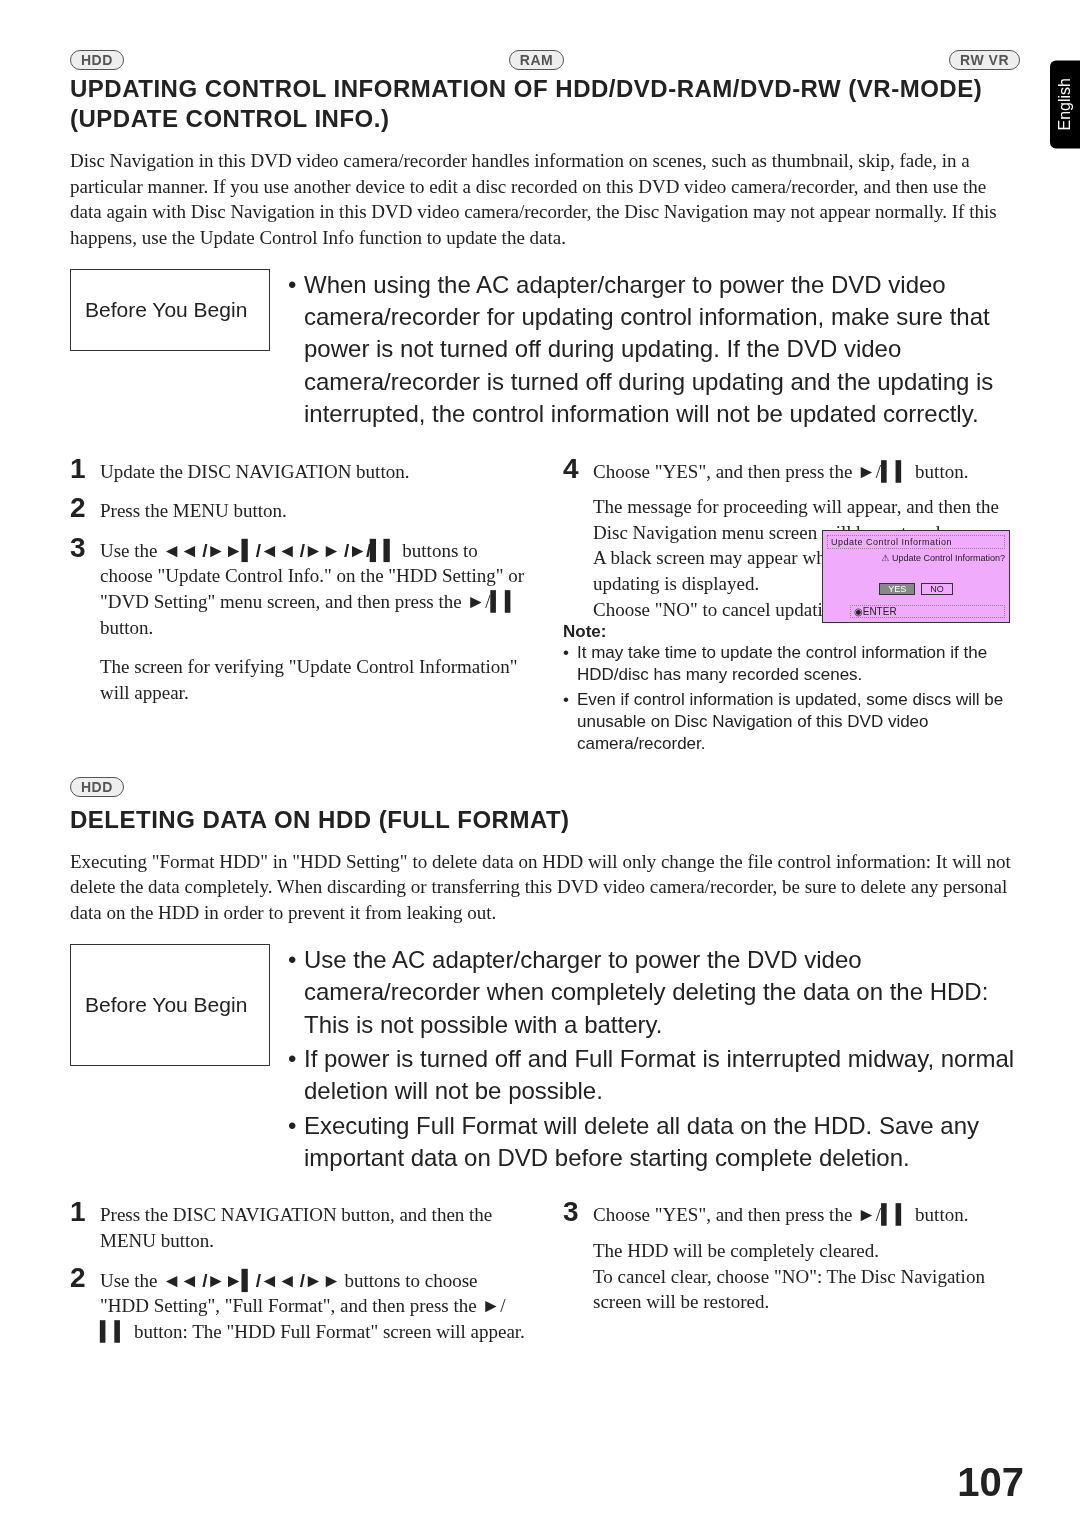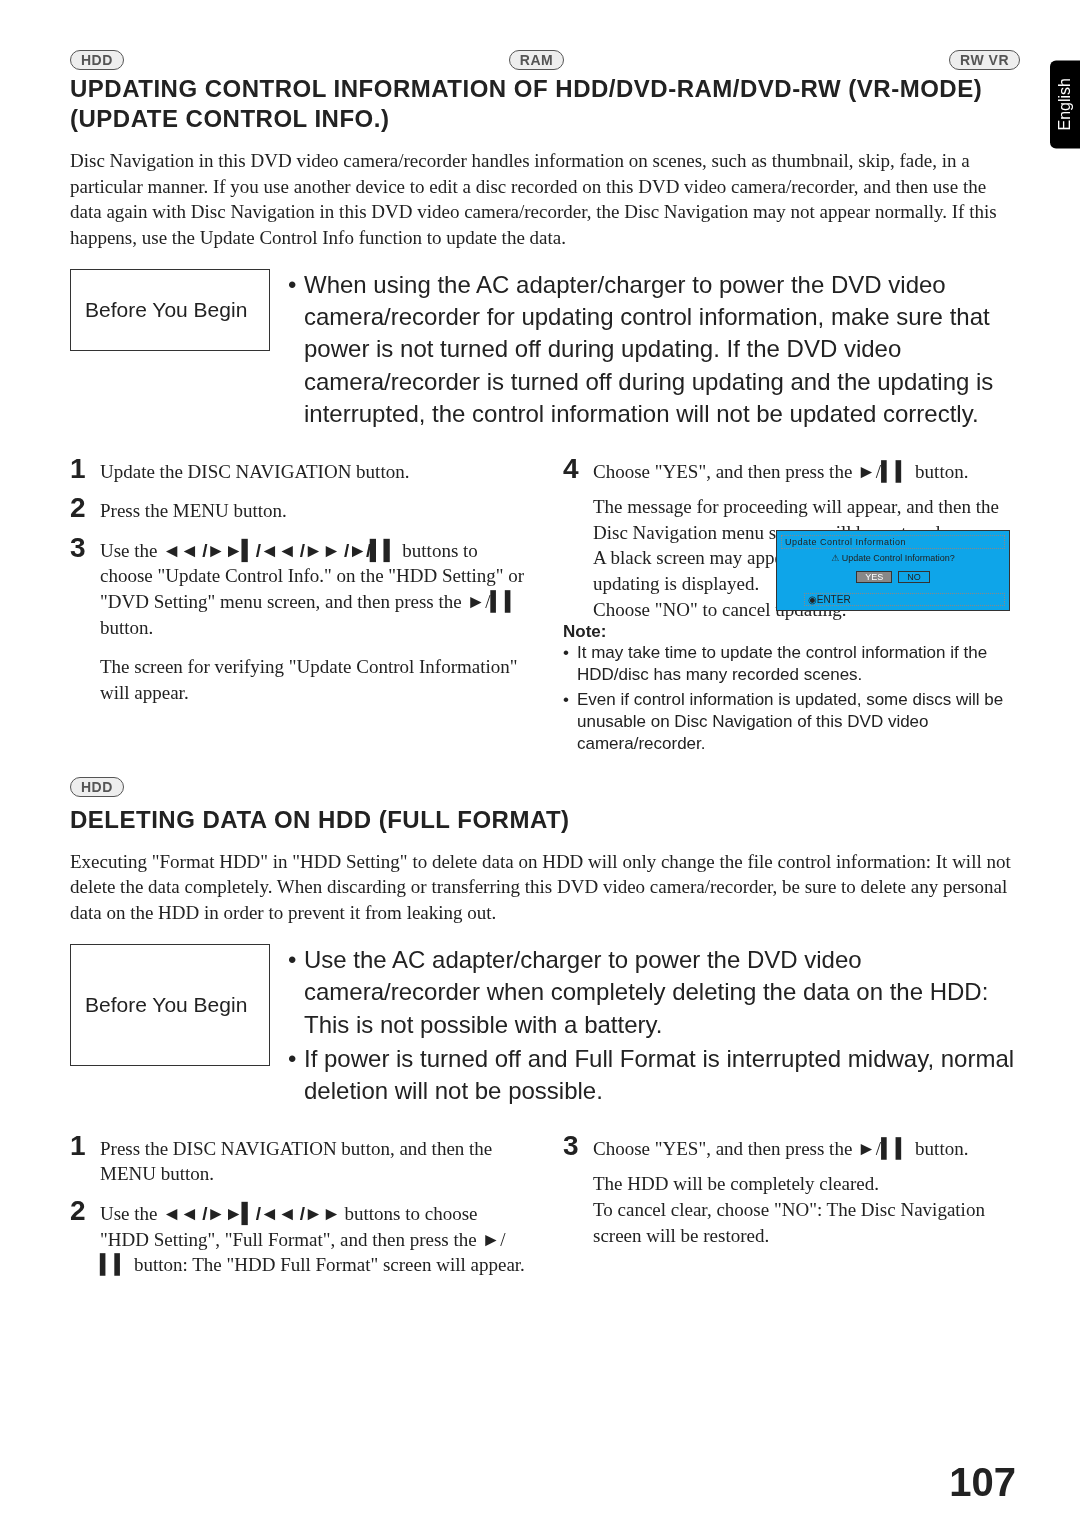--- a/index.html
+++ b/index.html
@@ -140,38 +140,38 @@
   }
   .note-list li::before {
     content: "•";
     position: absolute;
     left: 0;
   }
   .screen-thumb {
     position: absolute;
     right: 70px;
     top: 530px;
-    width: 234px;
+    width: 188px;
     border: 1.5px solid #333;
     font-family: Arial, sans-serif;
     font-size: 10px;
-    background: #0ea5e9;
+    background: #f0abfc;
     padding: 4px;
   }
   .screen-thumb .st-title {
     border: 1px dotted #888;
     padding: 1px 3px;
     margin-bottom: 4px;
     font-size: 9px;
     letter-spacing: 0.5px;
   }
   .screen-thumb .st-msg {
-    text-align: center;
+    text-align: right;
     font-size: 9px;
-    margin-bottom: 8px;
+    margin-bottom: 20px;
   }
   .screen-thumb .st-btns {
     display: flex;
     justify-content: center;
     gap: 6px;
     margin-bottom: 10px;
   }
   .screen-thumb .st-btn {
     border: 1px solid #333;
     padding: 0 8px;
@@ -183,21 +183,21 @@
   }
   .screen-thumb .st-foot {
     border: 1px dotted #888;
     padding: 0 3px;
     font-size: 10px;
     margin-left: 23px;
   }
   .page-num {
     position: absolute;
     bottom: 30px;
-    right: 64px;
+    right: 56px;
     font-family: Arial, Helvetica, sans-serif;
     font-weight: bold;
     font-size: 40px;
   }
   .badges-row.single {
     margin-top: 20px;
     margin-bottom: 8px;
   }
 </style>
 </head>
@@ -275,20 +275,21 @@
 </div>
 
 <h2 class="section-title">DELETING DATA ON HDD (FULL FORMAT)</h2>
 <p class="intro">Executing "Format HDD" in "HDD Setting" to delete data on HDD will only change the file control information: It will not delete the data completely. When discarding or transferring this DVD video camera/recorder, be sure to delete any personal data on the HDD in order to prevent it from leaking out.</p>
 
 <div class="byb-row">
   <div class="byb-box tall">Before You Begin</div>
   <ul class="byb-bullets">
     <li>Use the AC adapter/charger to power the DVD video camera/recorder when completely deleting the data on the HDD: This is not possible with a battery.</li>
     <li>If power is turned off and Full Format is interrupted midway, normal deletion will not be possible.</li>
+    <li>Executing Full Format will delete all data on the HDD. Save any important data on DVD before starting complete deletion.</li>
   </ul>
 </div>
 
 <div class="two-col">
   <div class="col">
     <div class="step">
       <div class="step-num">1</div>
       <div class="step-body">Press the DISC NAVIGATION button, and then the MENU button.</div>
     </div>
     <div class="step">

